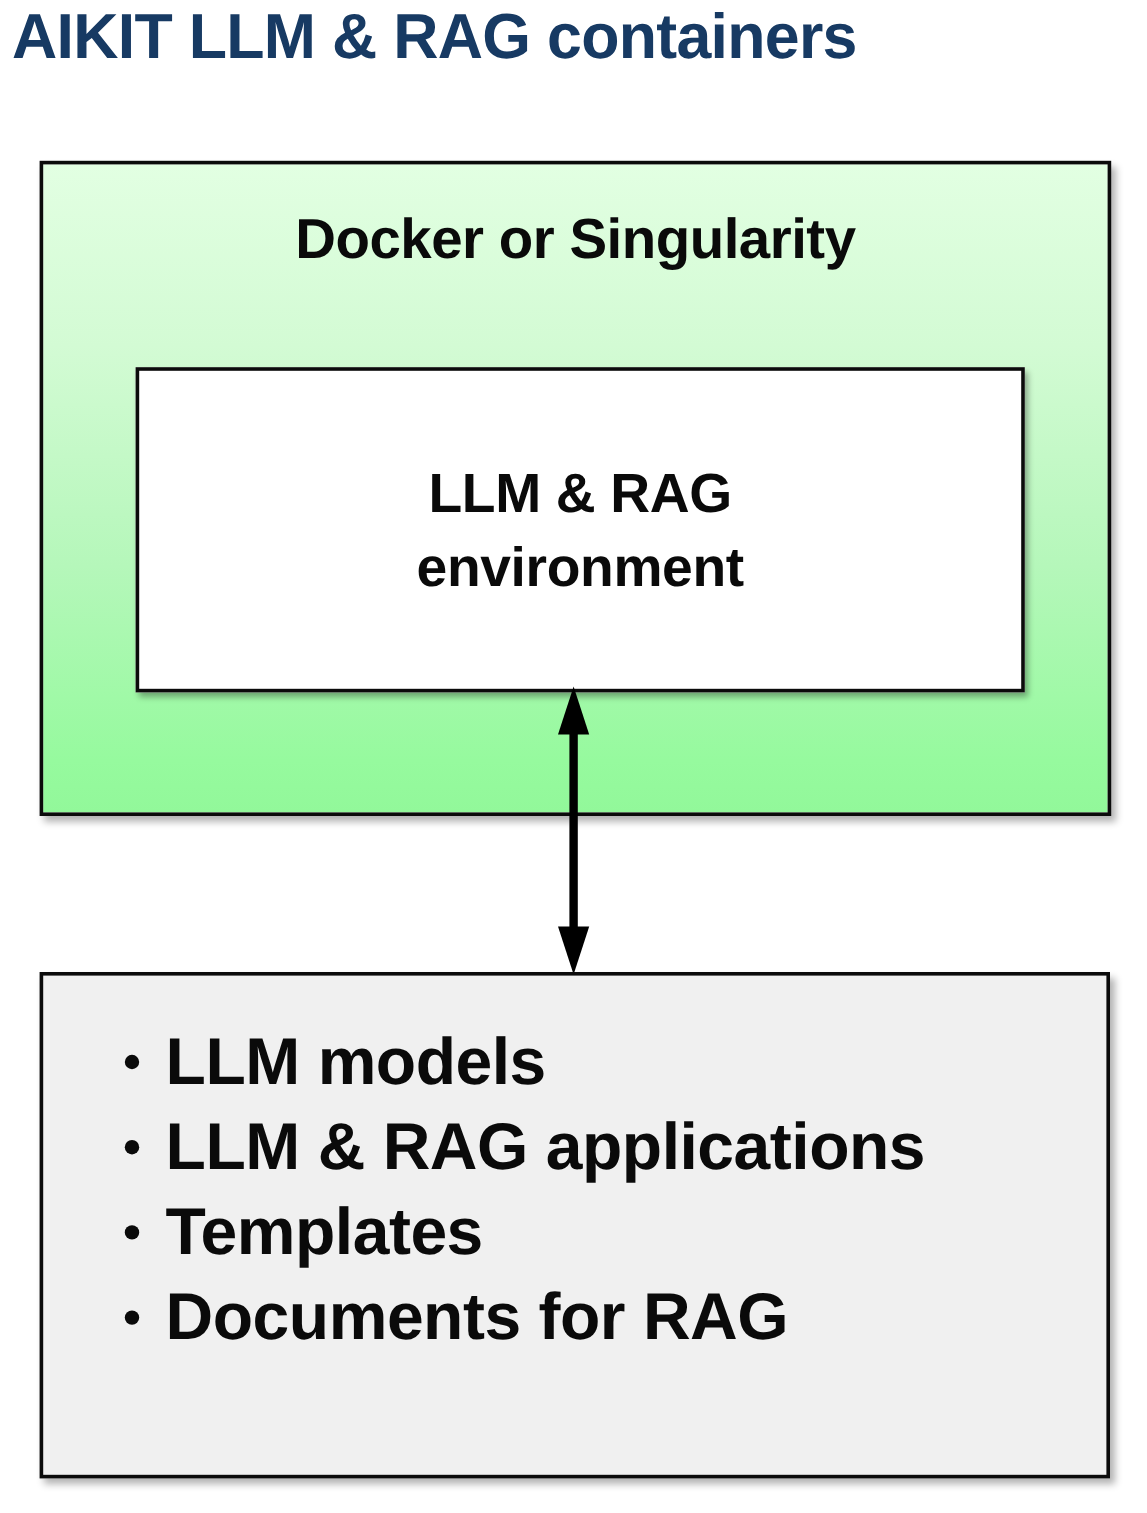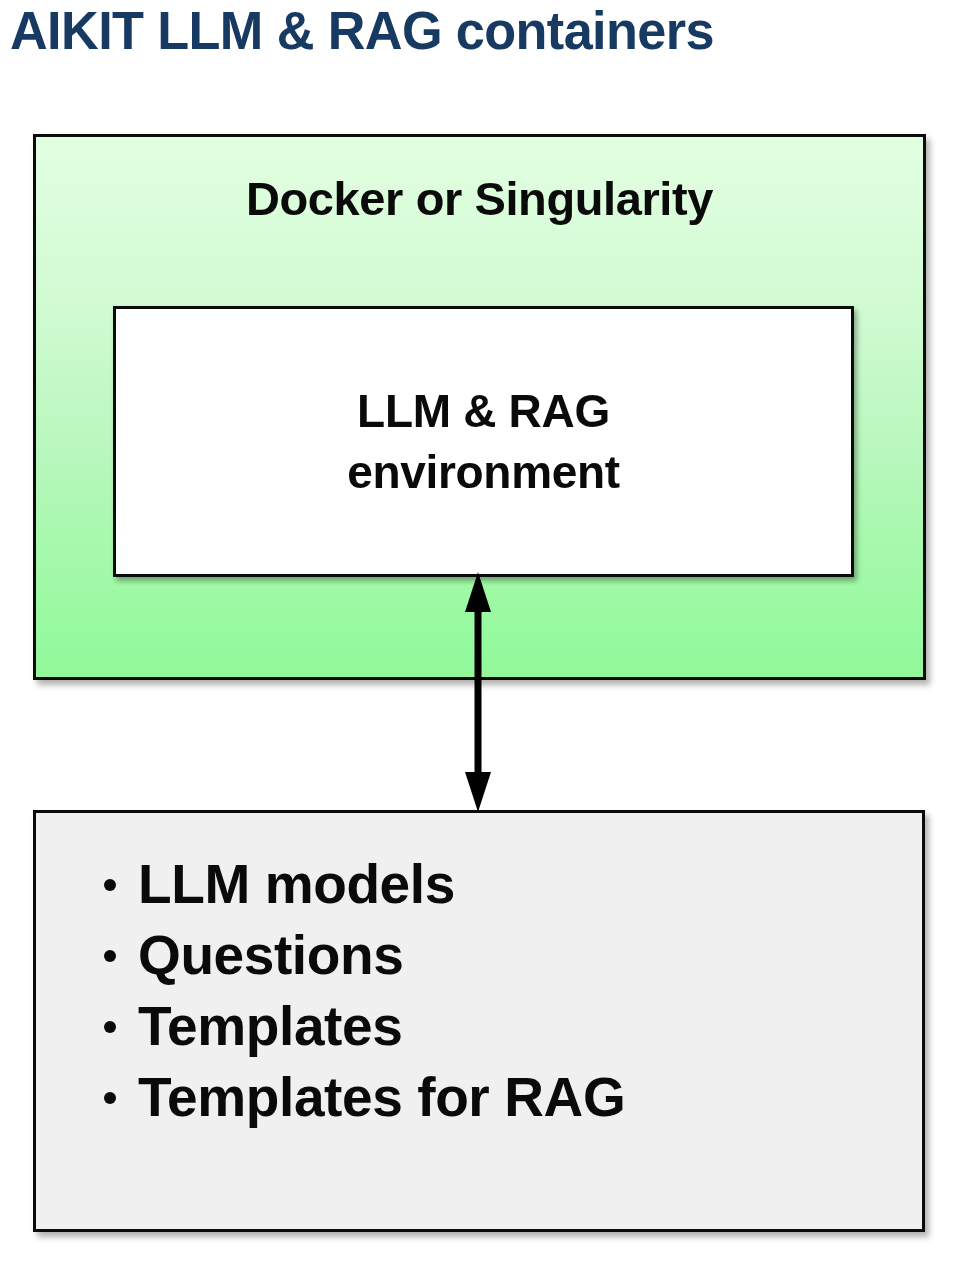--- a/index.html
+++ b/index.html
@@ -159,17 +159,17 @@
 
 <svg id="bidirectional-arrow" viewBox="0 0 46 248" width="46" height="248" aria-hidden="true">
   <line x1="23" y1="20" x2="23" y2="228" stroke="#000000" stroke-width="7"></line>
   <polygon points="23,4 36,44 10,44" fill="#000000"></polygon>
   <polygon points="23,244 36,204 10,204" fill="#000000"></polygon>
 </svg>
 
 <div id="assets-box">
   <ul id="assets-list">
     <li>LLM models</li>
-    <li>Questions</li>
+    <li>LLM &amp; RAG applications</li>
     <li>Templates</li>
-    <li>Templates for RAG</li>
+    <li>Documents for RAG</li>
   </ul>
 </div>
 
 </body></html>

